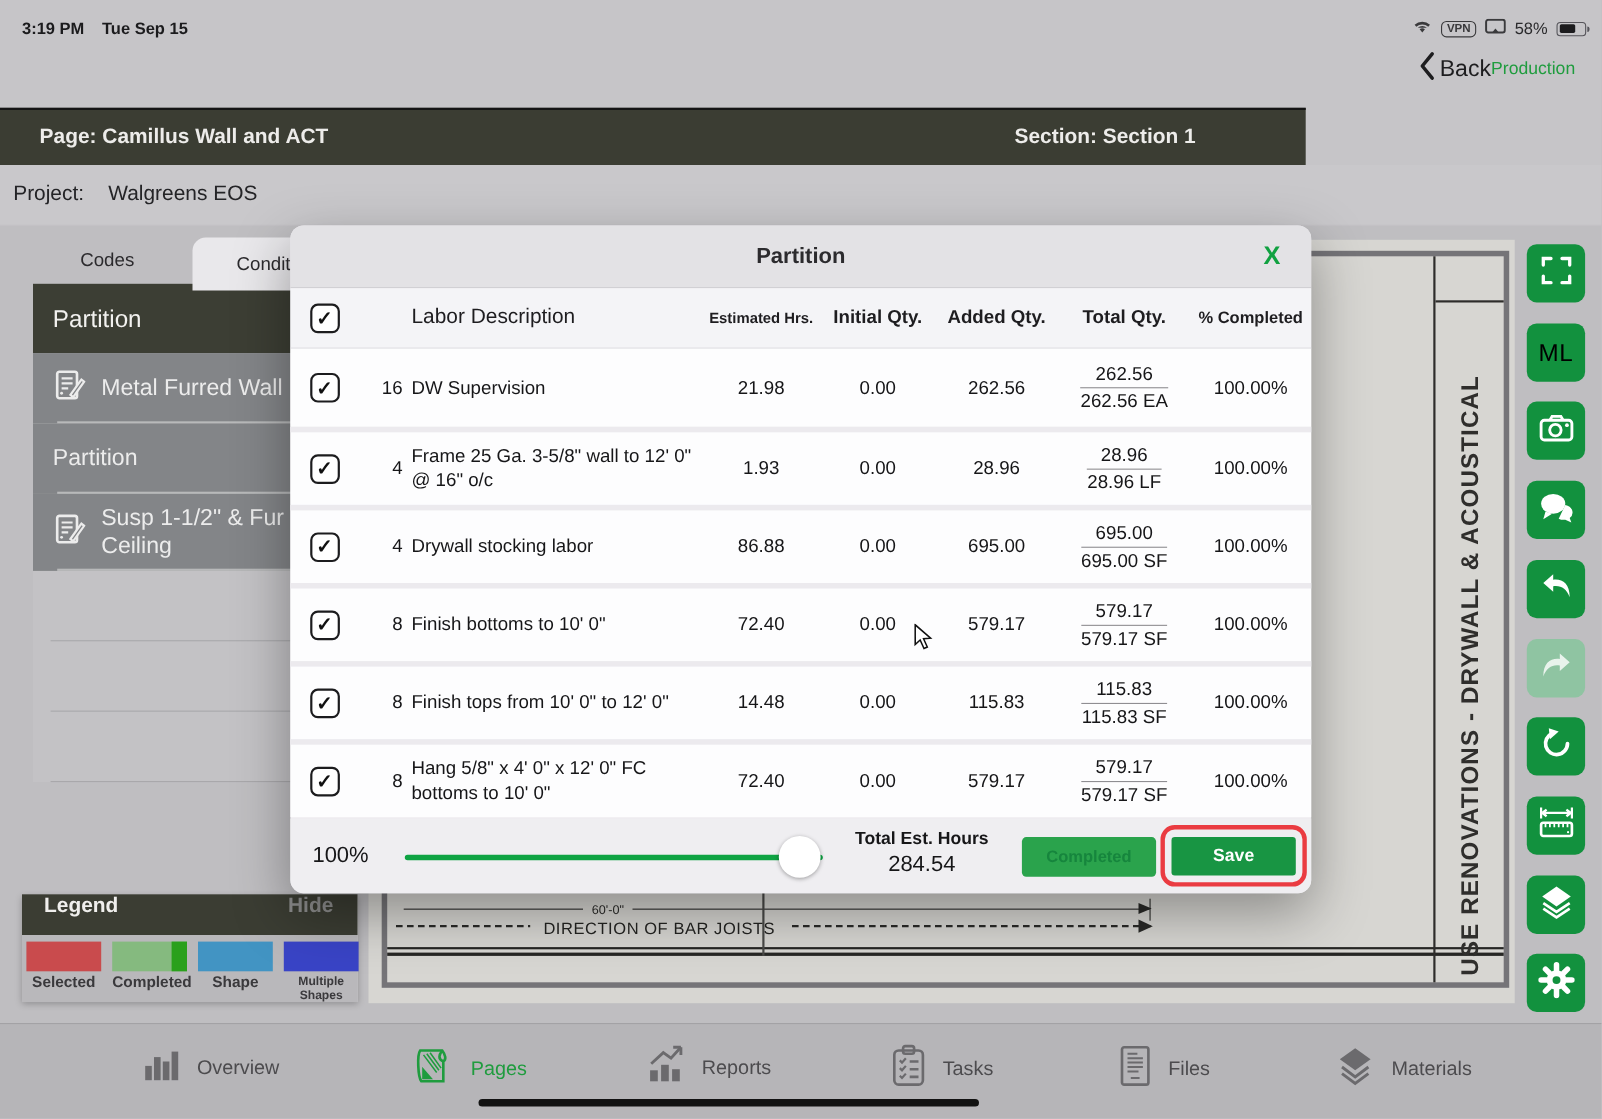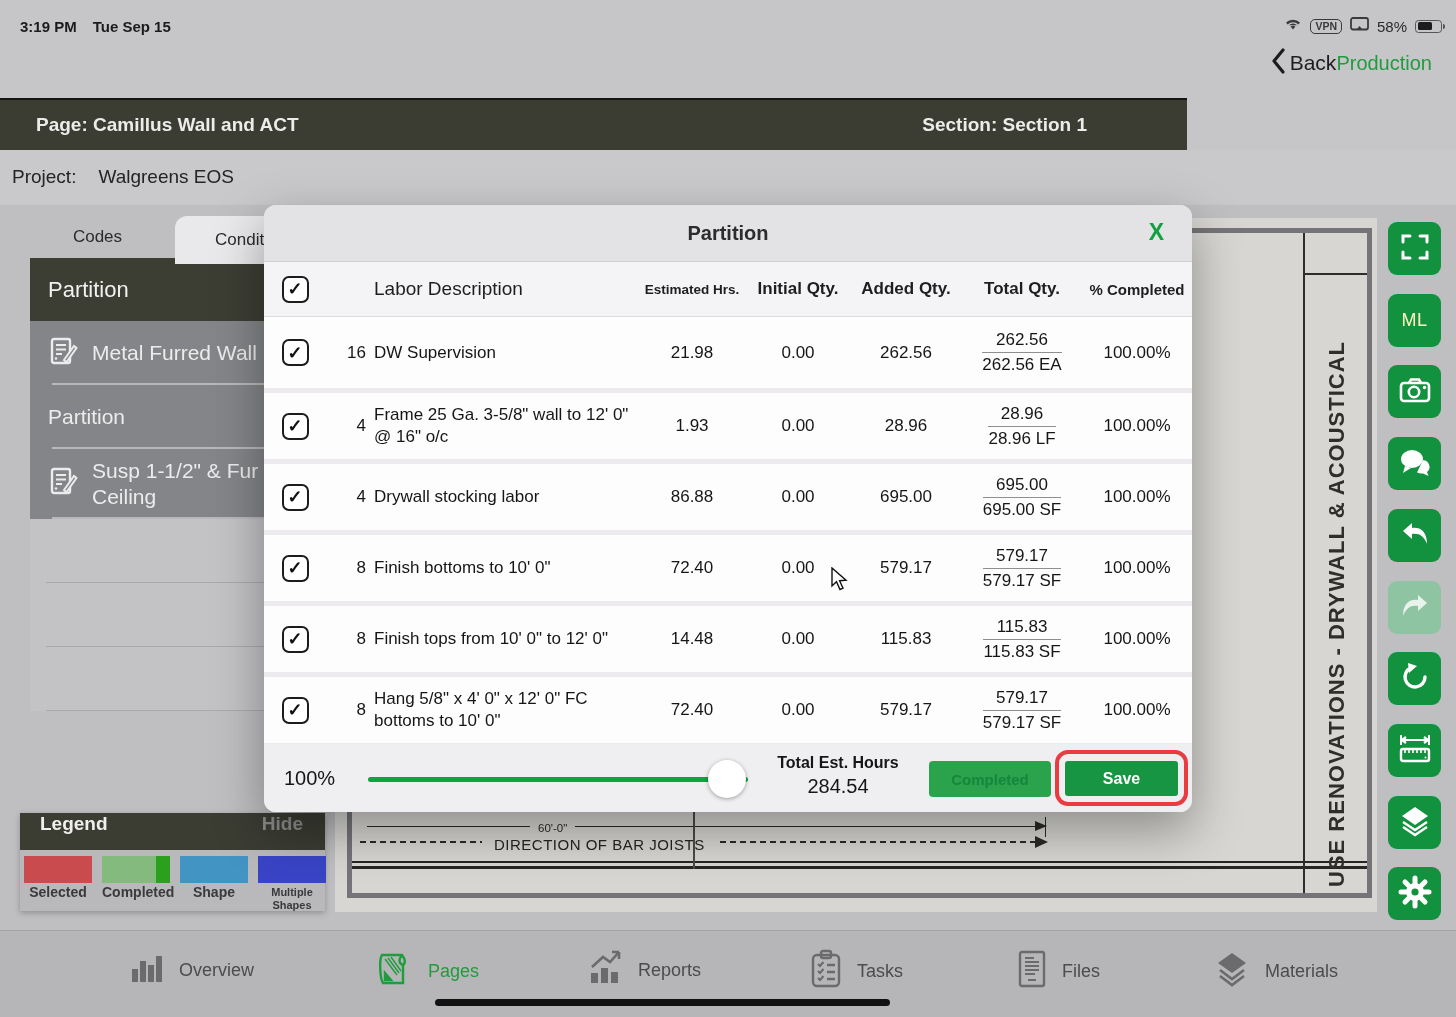--- a/index.html
+++ b/index.html
@@ -12,21 +12,21 @@
   .status-right { display:flex; align-items:center; gap:8px; }
   .vpn-badge { font-size:10.5px; font-weight:bold; color:#3a3a3c; border:1.6px solid #3a3a3c; border-radius:5px; padding:0 4px; line-height:13px; }
   .pct { font-size:15px; color:#2a2a2c; }
   .battery { position:relative; width:27px; height:13px; border:1.5px solid #55545a; border-radius:3.5px; }
   .battery .fill { position:absolute; left:1.5px; top:1.5px; bottom:1.5px; width:58%; background:#1c1c1e; border-radius:1.5px; }
   .battery .cap { position:absolute; right:-4px; top:3.5px; width:2.5px; height:5px; background:#55545a; border-radius:0 2px 2px 0; }
 
   
   .nav-bar { position:absolute; left:0; top:28px; width:1456px; height:70px; display:flex; align-items:center; justify-content:flex-end; padding:0 24px 0 14px; }
   .back-btn { display:flex; align-items:center; gap:4px; font-size:21px; color:#1d1d1f; }
-  .production { font-size:20px; color:#1f9c3e; }
+  .production { font-size:16px; color:#1f9c3e; }
 
   
   .page-header { position:absolute; left:0; top:98px; width:1187px; height:52px; background:#3b3d33; border-top:2px solid #141414; display:flex; align-items:center; justify-content:space-between; padding:0 100px 0 36px; color:#edecea; font-weight:bold; font-size:19px; }
   .project-row { position:absolute; left:0; top:150px; width:1456px; height:54px; background:#c9c8cb; display:flex; align-items:center; justify-content:space-between; padding:0 76px 0 12px; }
   .project-left { font-size:19px; color:#242427; display:flex; gap:22px; }
   .project-hours { font-size:19px; font-weight:bold; color:#3a393c; }
 
   
   .content { position:absolute; left:0; top:205px; width:1456px; height:725px; background:#bfbec1; }
 
@@ -69,21 +69,21 @@
   .legend-body { height:61px; background:#b9b8bb; display:flex; gap:10px; padding:6px 4px 0 4px; }
   .legend-entry { width:68px; text-align:center; }
   .swatch { width:68px; height:27px; position:relative; }
   .swatch .accent { position:absolute; right:0; top:0; bottom:0; width:14px; }
   .legend-label { font-size:14px; font-weight:bold; color:#3a393c; margin-top:3px; line-height:13px; }
   .legend-label.small { font-size:11px; }
 
   
   .tool-btn { position:absolute; left:1388px; width:53px; height:53px; background:#12913e; border-radius:9px; display:flex; align-items:center; justify-content:center; color:#fff; }
   .tool-btn.faded { background:#8fc4a2; color:#e2f1e7; }
-  .tool-btn .ml { font-size:18px; color:#fef9c3; letter-spacing:.5px; }
+  .tool-btn .ml { font-size:22px; color:#000000; letter-spacing:.5px; }
 
   
   .modal { position:absolute; left:264px; top:0; width:928px; height:607px; background:#eceaee; border-radius:12px; box-shadow:0 18px 50px rgba(0,0,0,.35); }
   .modal-header { height:57px; background:#e3e2e5; border-radius:12px 12px 0 0; border-bottom:1px solid #cfced2; position:relative; display:flex; align-items:center; justify-content:center; }
   .modal-title { font-size:20px; font-weight:bold; color:#2c2b2e; }
   .modal-close { position:absolute; right:28px; top:14px; font-size:23px; font-weight:bold; color:#11a141; cursor:default; }
   .grid-row { display:grid; grid-template-columns:62px 40px 272px 108px 104px 112px 120px 110px; align-items:center; }
   .col-header { height:55px; background:#f4f4f7; border-bottom:1px solid #dbdade; font-weight:bold; color:#1e1d20; }
   .col-header .c-desc { font-size:19px; font-weight:normal; padding-left:8px; }
   .c-est-h { font-size:13.5px; text-align:center; }

